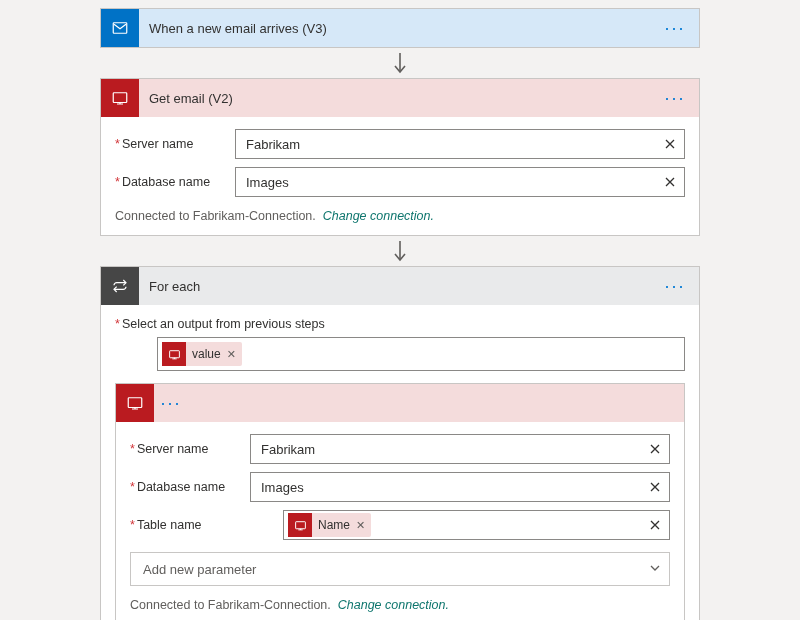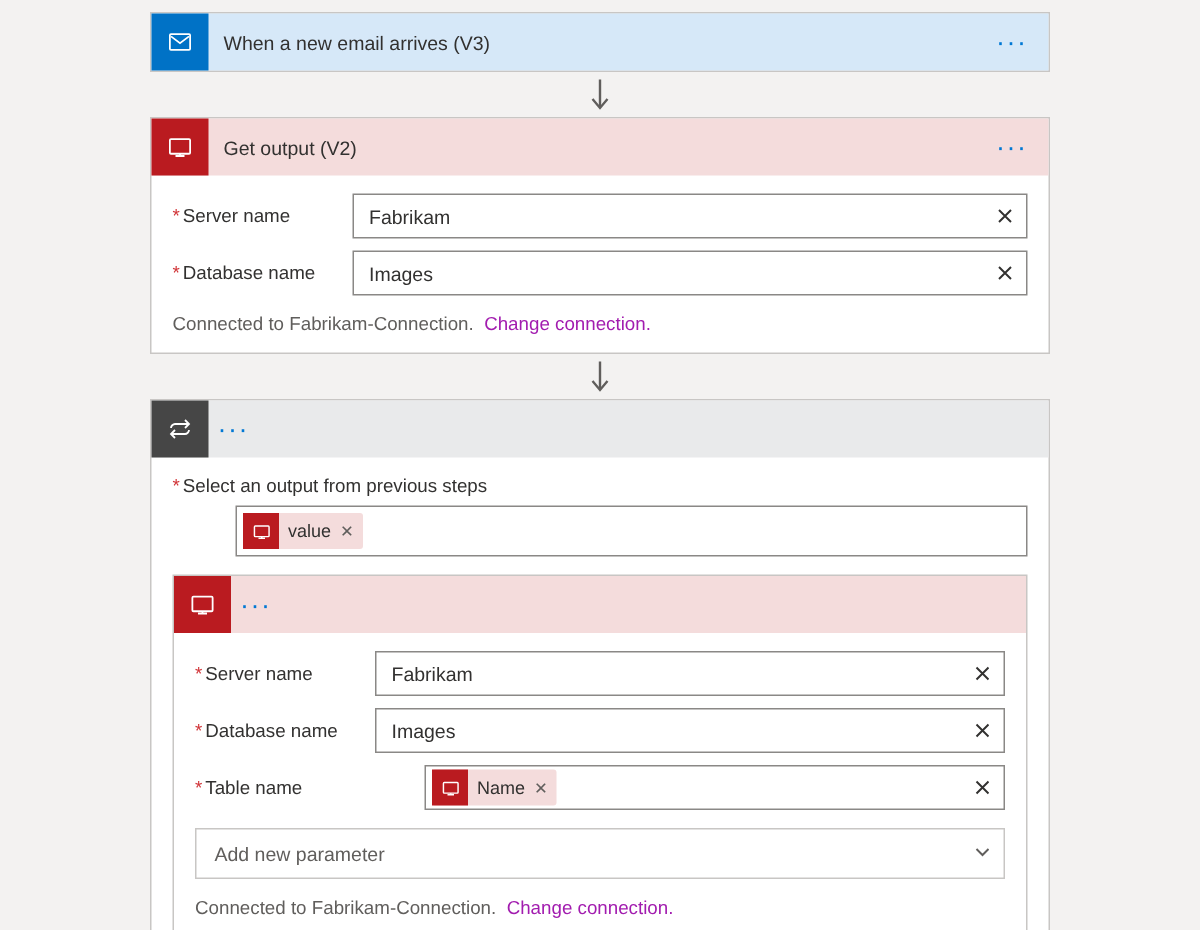--- a/index.html
+++ b/index.html
@@ -92,21 +92,21 @@
     justify-content: center;
     cursor: pointer;
     color: #323130;
   }
   .clear-x svg, .chev svg { stroke: currentColor; }
   .conn-row {
     font-size: 12.5px;
     color: #605e5c;
     padding: 4px 0 0 0;
   }
-  .conn-row a { color: #a21caf; text-decoration: none; cursor: pointer; }
+  .conn-row a { color: #0f766e; text-decoration: none; cursor: pointer; font-style: italic; }
   .arrow-down {
     height: 30px;
     display: flex;
     align-items: center;
     justify-content: center;
     color: #605e5c;
     width: 600px;
   }
   .arrow-down svg { display: block; }
   
@@ -201,21 +201,21 @@
   </div>
 
   <div class="card">
     <div class="card-header hdr-sql">
       <div class="hdr-icon">
         <svg width="18" height="18" viewBox="0 0 24 24" fill="none" stroke="#fff" stroke-width="1.6">
           <rect x="3" y="5" width="18" height="13" rx="1"></rect>
           <path d="M8 20 L16 20 M12 18 L12 20"></path>
         </svg>
       </div>
-      <div class="hdr-title">Get output (V2)</div>
+      <div class="hdr-title">Get email (V2)</div>
       <div class="hdr-dots">···</div>
     </div>
     <div class="card-body">
       <div class="form-row">
         <div class="form-label"><span class="req">*</span><span>Server name</span></div>
         <div class="form-input">
           <span class="value-text">Fabrikam</span>
           <span class="clear-x">
             <svg width="12" height="12" viewBox="0 0 12 12" fill="none" stroke-width="1.3">
                 <path d="M2 2 L10 10 M10 2 L2 10"></path>
@@ -251,20 +251,21 @@
   <div class="card foreach-card">
     <div class="card-header hdr-foreach">
       <div class="hdr-icon">
         <svg width="16" height="16" viewBox="0 0 24 24" fill="none" stroke="#fff" stroke-width="1.8">
           <path d="M17 3 L21 7 L17 11"></path>
           <path d="M21 7 L7 7 C5 7 3 9 3 11"></path>
           <path d="M7 21 L3 17 L7 13"></path>
           <path d="M3 17 L17 17 C19 17 21 15 21 13"></path>
         </svg>
       </div>
+      <div class="hdr-title">For each</div>
       <div class="hdr-dots">···</div>
     </div>
     <div class="foreach-body">
       <div class="foreach-label"><span class="req">*</span><span>Select an output from previous steps</span></div>
       <div class="token-row">
         <span class="token-chip">
           <span class="token-chip-icon">
             <svg width="13" height="13" viewBox="0 0 24 24" fill="none" stroke="#fff" stroke-width="1.8">
               <rect x="3" y="5" width="18" height="13" rx="1"></rect>
               <path d="M8 20 L16 20 M12 18 L12 20"></path>

